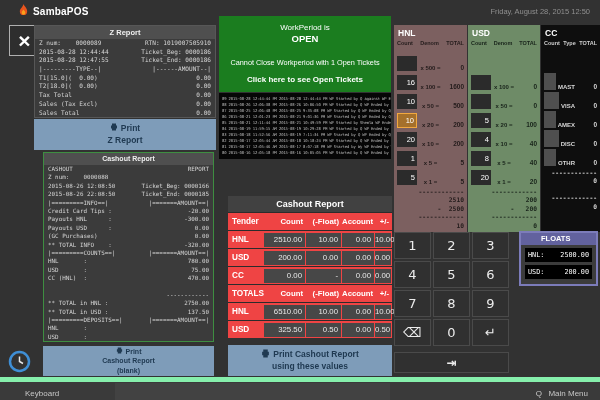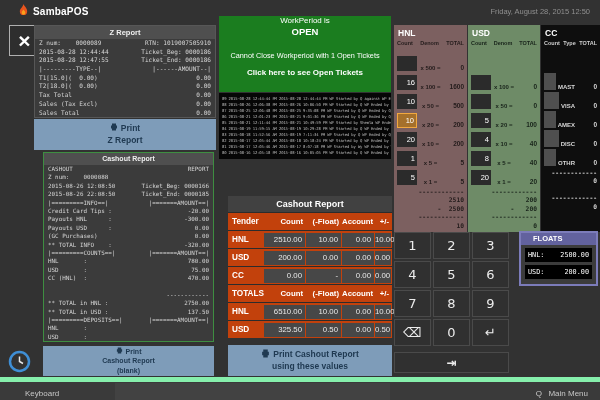--- a/index.html
+++ b/index.html
@@ -32,36 +32,36 @@
   .print-btn .pl{display:flex;align-items:center;gap:3px}
   .z-print{left:34px;top:119px;width:182px;height:31px;font-size:8.5px;line-height:1.3}
   .co-print{left:43px;top:346px;width:171px;height:30px;font-size:7px;line-height:1.3}
   .pv-btn{left:228px;top:345px;width:164px;height:31px;font-size:8.5px;line-height:1.35}
 
   .co-panel{left:43px;top:152px;width:171px;height:190px;background:#3b3b3b;border:1px solid #3e8e41}
   .co-panel .panel-hd{height:12px;font-size:7px;line-height:12px}
   .co-rows .rrow{height:8.4px;font-size:5.9px;line-height:8.4px}
 
   
-  .wp-box{left:219px;top:16px;width:172px;height:76px;background:#1b7d1f;color:#fff;text-align:center;cursor:pointer}
+  .wp-box{left:219px;top:16px;width:172px;height:76px;background:#1b7d1f;color:#fff;text-align:center;padding-top:7px;cursor:pointer}
   .wp-l1{font-size:8px}
   .wp-open{font-size:9.5px;font-weight:bold;margin-top:1px}
   .wp-warn{font-size:7.3px;font-weight:normal;margin-top:14px}
   .wp-link{font-size:8px;font-weight:bold;margin-top:8px}
 
   
   .log-box{left:219px;top:93px;width:172px;height:66px;background:#060606;padding:3px;overflow:hidden}
   .logline{font-family:"DejaVu Sans Mono","Liberation Mono",monospace;font-size:3.9px;letter-spacing:-.15px;
     line-height:6px;color:#bdbdbd;white-space:pre}
 
   
   .ct{left:228px;top:196px;width:164px;background:#363636}
   .ct-title{height:16px;line-height:16px;background:#414141;color:#fff;font-size:9px;font-weight:bold;text-align:center}
   .ct-row{display:grid;grid-template-columns:36px 42px 36px 33px 17px;height:18px;align-items:center;
-    border-top:1px solid #2c2c2c;background:#c2410c}
+    border-top:1px solid #2c2c2c;background:#ef4444}
   .ct-row > span{font-size:7.8px;text-align:right;padding-right:3px;color:#e8e8e8}
   .ct-row > span:first-child{text-align:left;padding-left:4px;font-weight:bold;color:#fff;font-size:8.2px}
   .ct-head > span{font-weight:bold;color:#fff}
   .ct-data > span:not(:first-child){background:#474747;height:14px;line-height:14px;margin-right:1px;display:block;padding-right:3px}
 
   
   .den-panel{top:25px;height:207px;padding-top:2px}
   .hnl{left:394px;width:73px;background:#7c6060;color:#241c1c}
   .usd{left:468px;width:72px;background:#6e8b67;color:#18231a}
   .ccp{left:541px;width:59px;background:#0e0e0e;color:#d6d6d6}
@@ -84,21 +84,21 @@
   
   .numpad{left:394px;top:232px;width:115px;display:grid;grid-template-columns:repeat(3,37px);gap:2px}
   .key{height:27px;background:#303030;border:1px solid #4a4a4a;color:#ececec;font-size:13px;
     display:flex;align-items:center;justify-content:center;cursor:pointer;font-family:"DejaVu Sans","Liberation Sans",sans-serif}
   .key-wide{left:394px;top:352px;width:115px;height:21px;background:#303030;border:1px solid #4a4a4a;color:#ececec;
     font-size:12px;font-weight:bold;display:flex;align-items:center;justify-content:center;cursor:pointer;
     font-family:"DejaVu Sans","Liberation Sans",sans-serif}
 
   
   .floats{left:519px;top:231px;width:79px;height:55px;border:2px solid #7c7cba;background:#3c3c3c}
-  .floats-hd{height:12px;background:#62629e;color:#fff;font-size:7.5px;font-weight:bold;line-height:12px;padding-left:12px}
+  .floats-hd{height:12px;background:#62629e;color:#fff;font-size:7.5px;font-weight:bold;line-height:12px;padding-left:20px}
   .float-box{margin:3px 4px 0;background:#000;height:14px;display:flex;justify-content:space-between;align-items:center;
     padding:0 3px;font-family:"DejaVu Sans Mono","Liberation Mono",monospace;font-size:6.8px;color:#fff;white-space:pre;cursor:pointer}
 
   
   .bottombar{left:0;top:377px;width:600px;height:23px;background:#3a3a3a;border-top:5px solid #86efac}
   .kb-strip{position:absolute;left:115px;top:1px;width:275px;height:21px;background:#424242}
   .kb-label{position:absolute;left:25px;top:7px;font-size:8px;color:#c6c6c6}
   .user-q{position:absolute;right:58px;top:7px;font-size:8px;color:#c6c6c6}
   .main-menu{position:absolute;right:12px;top:7px;font-size:8px;color:#c6c6c6;cursor:pointer}
 </style>

